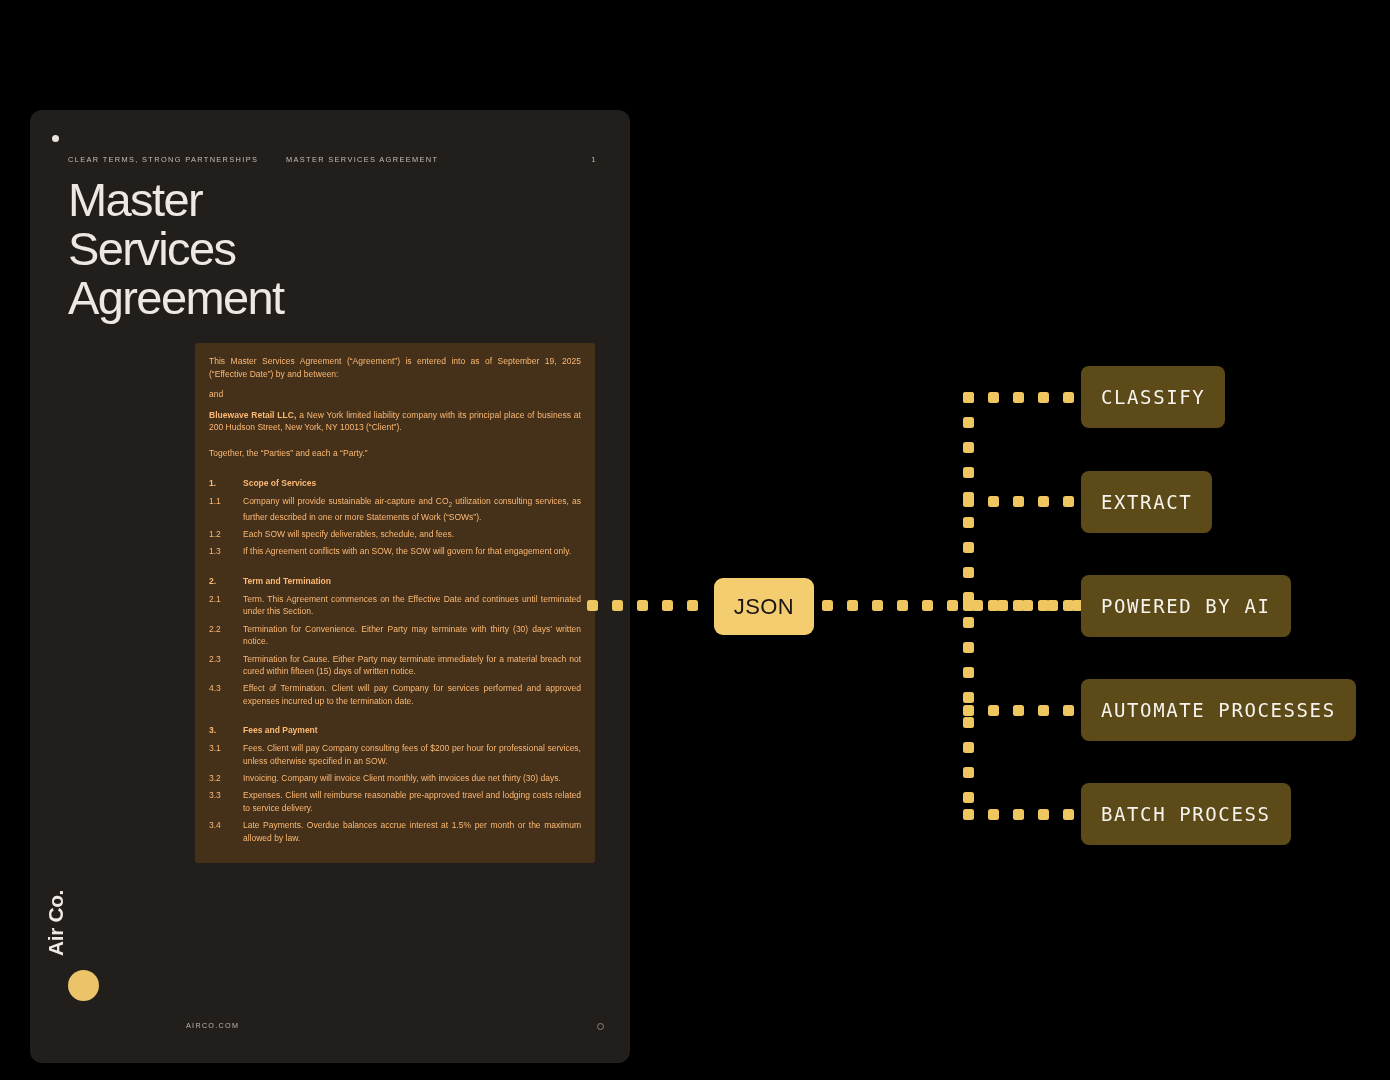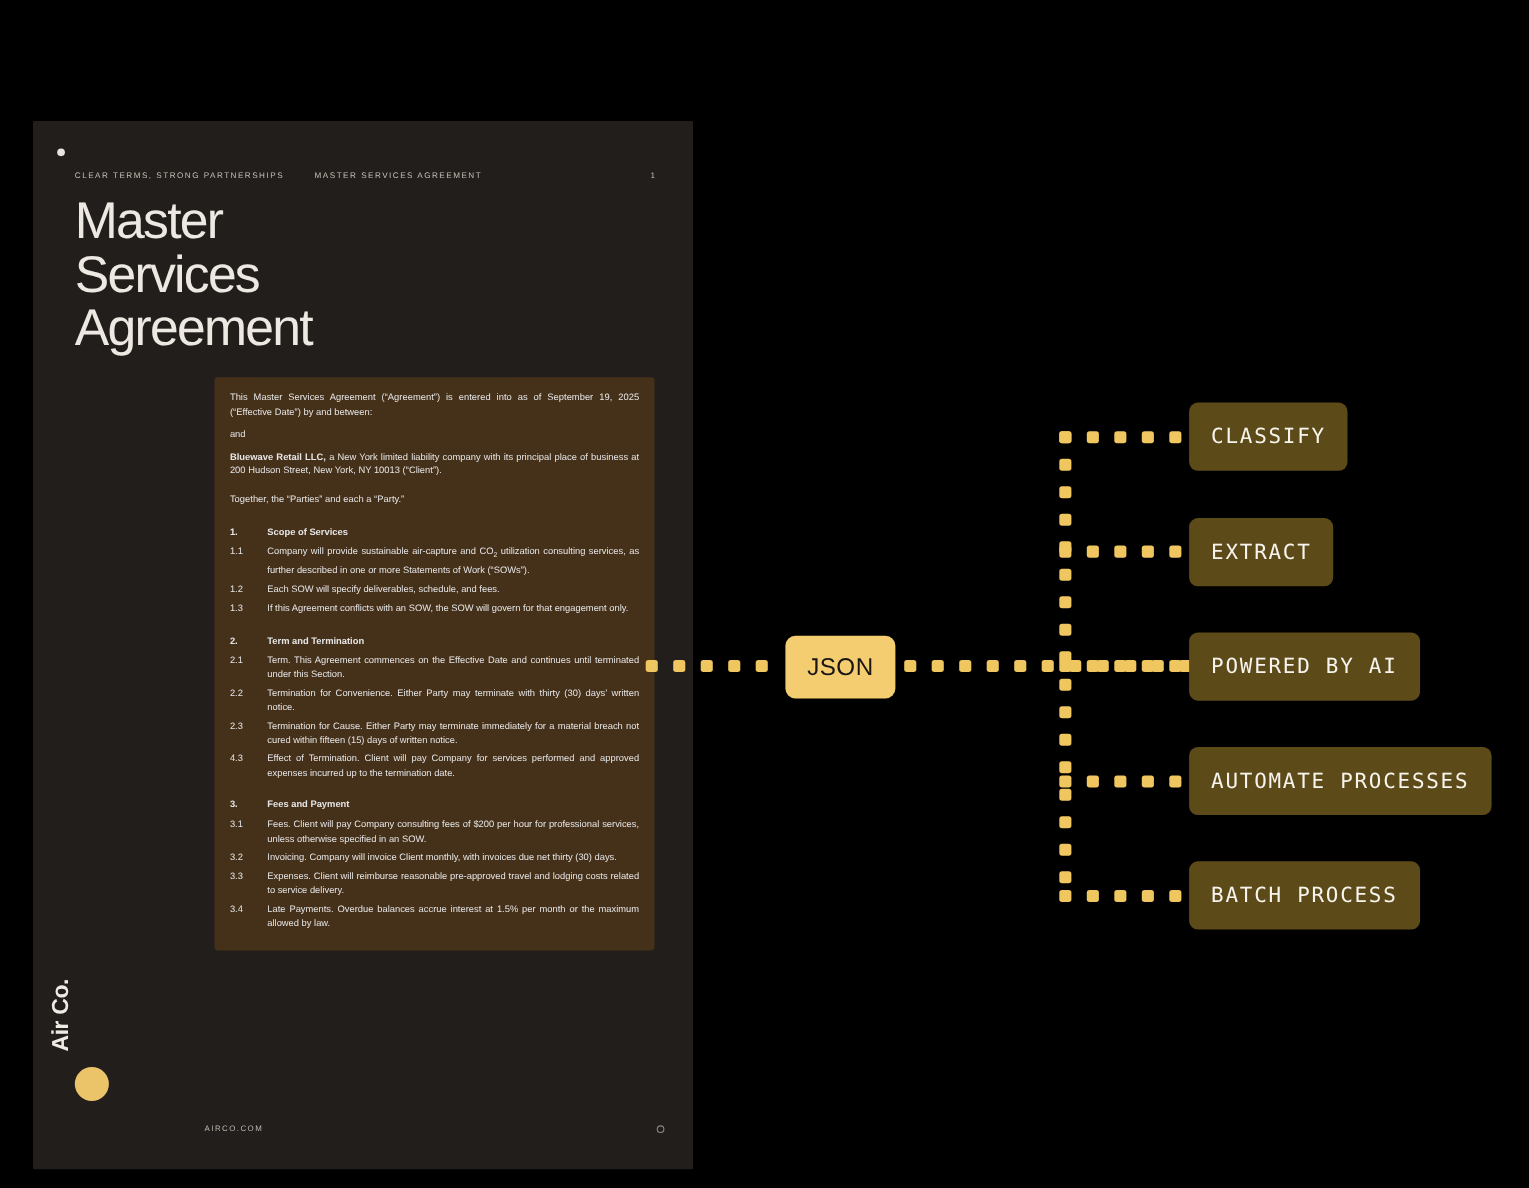--- a/index.html
+++ b/index.html
@@ -9,21 +9,21 @@
     font-family: "Liberation Sans", sans-serif;
     overflow: hidden;
   }
   #stage { position: relative; width: 1390px; height: 1080px; background: #000; }
 
   
   #doc-page {
     position: absolute; left: 30px; top: 110px;
     width: 600px; height: 953px;
     background: #221E1C;
-    border-radius: 1px;
+    border-radius: 12px;
   }
   #corner-dot {
     position: absolute; left: 22px; top: 25px;
     width: 7px; height: 7px; border-radius: 50%;
     background: #E9E4DE;
   }
   .doc-meta-row {
     position: absolute; left: 38px; top: 45px; width: 528px;
     display: flex; align-items: center;
     font-size: 7.4px; letter-spacing: 1.35px;
@@ -41,21 +41,21 @@
     color: #EDE8E2; font-weight: 400;
   }
   #doc-title span { display: block; }
 
   
   #contract-block {
     position: absolute; left: 165px; top: 233px;
     width: 400px; padding: 12px 14px 14px 14px;
     background: #45301A;
     border-radius: 3px;
-    color: #e5e5e5;
+    color: #fdba74;
   }
   .intro-p {
     font-size: 8.5px; line-height: 12.6px;
     text-align: justify; margin-bottom: 8px;
     letter-spacing: 0.02px;
   }
   .intro-p:last-of-type { margin-bottom: 0; margin-top: 13px; }
   .intro-p b { font-weight: 700; }
 
   .clause-section { margin-top: 18px; }

